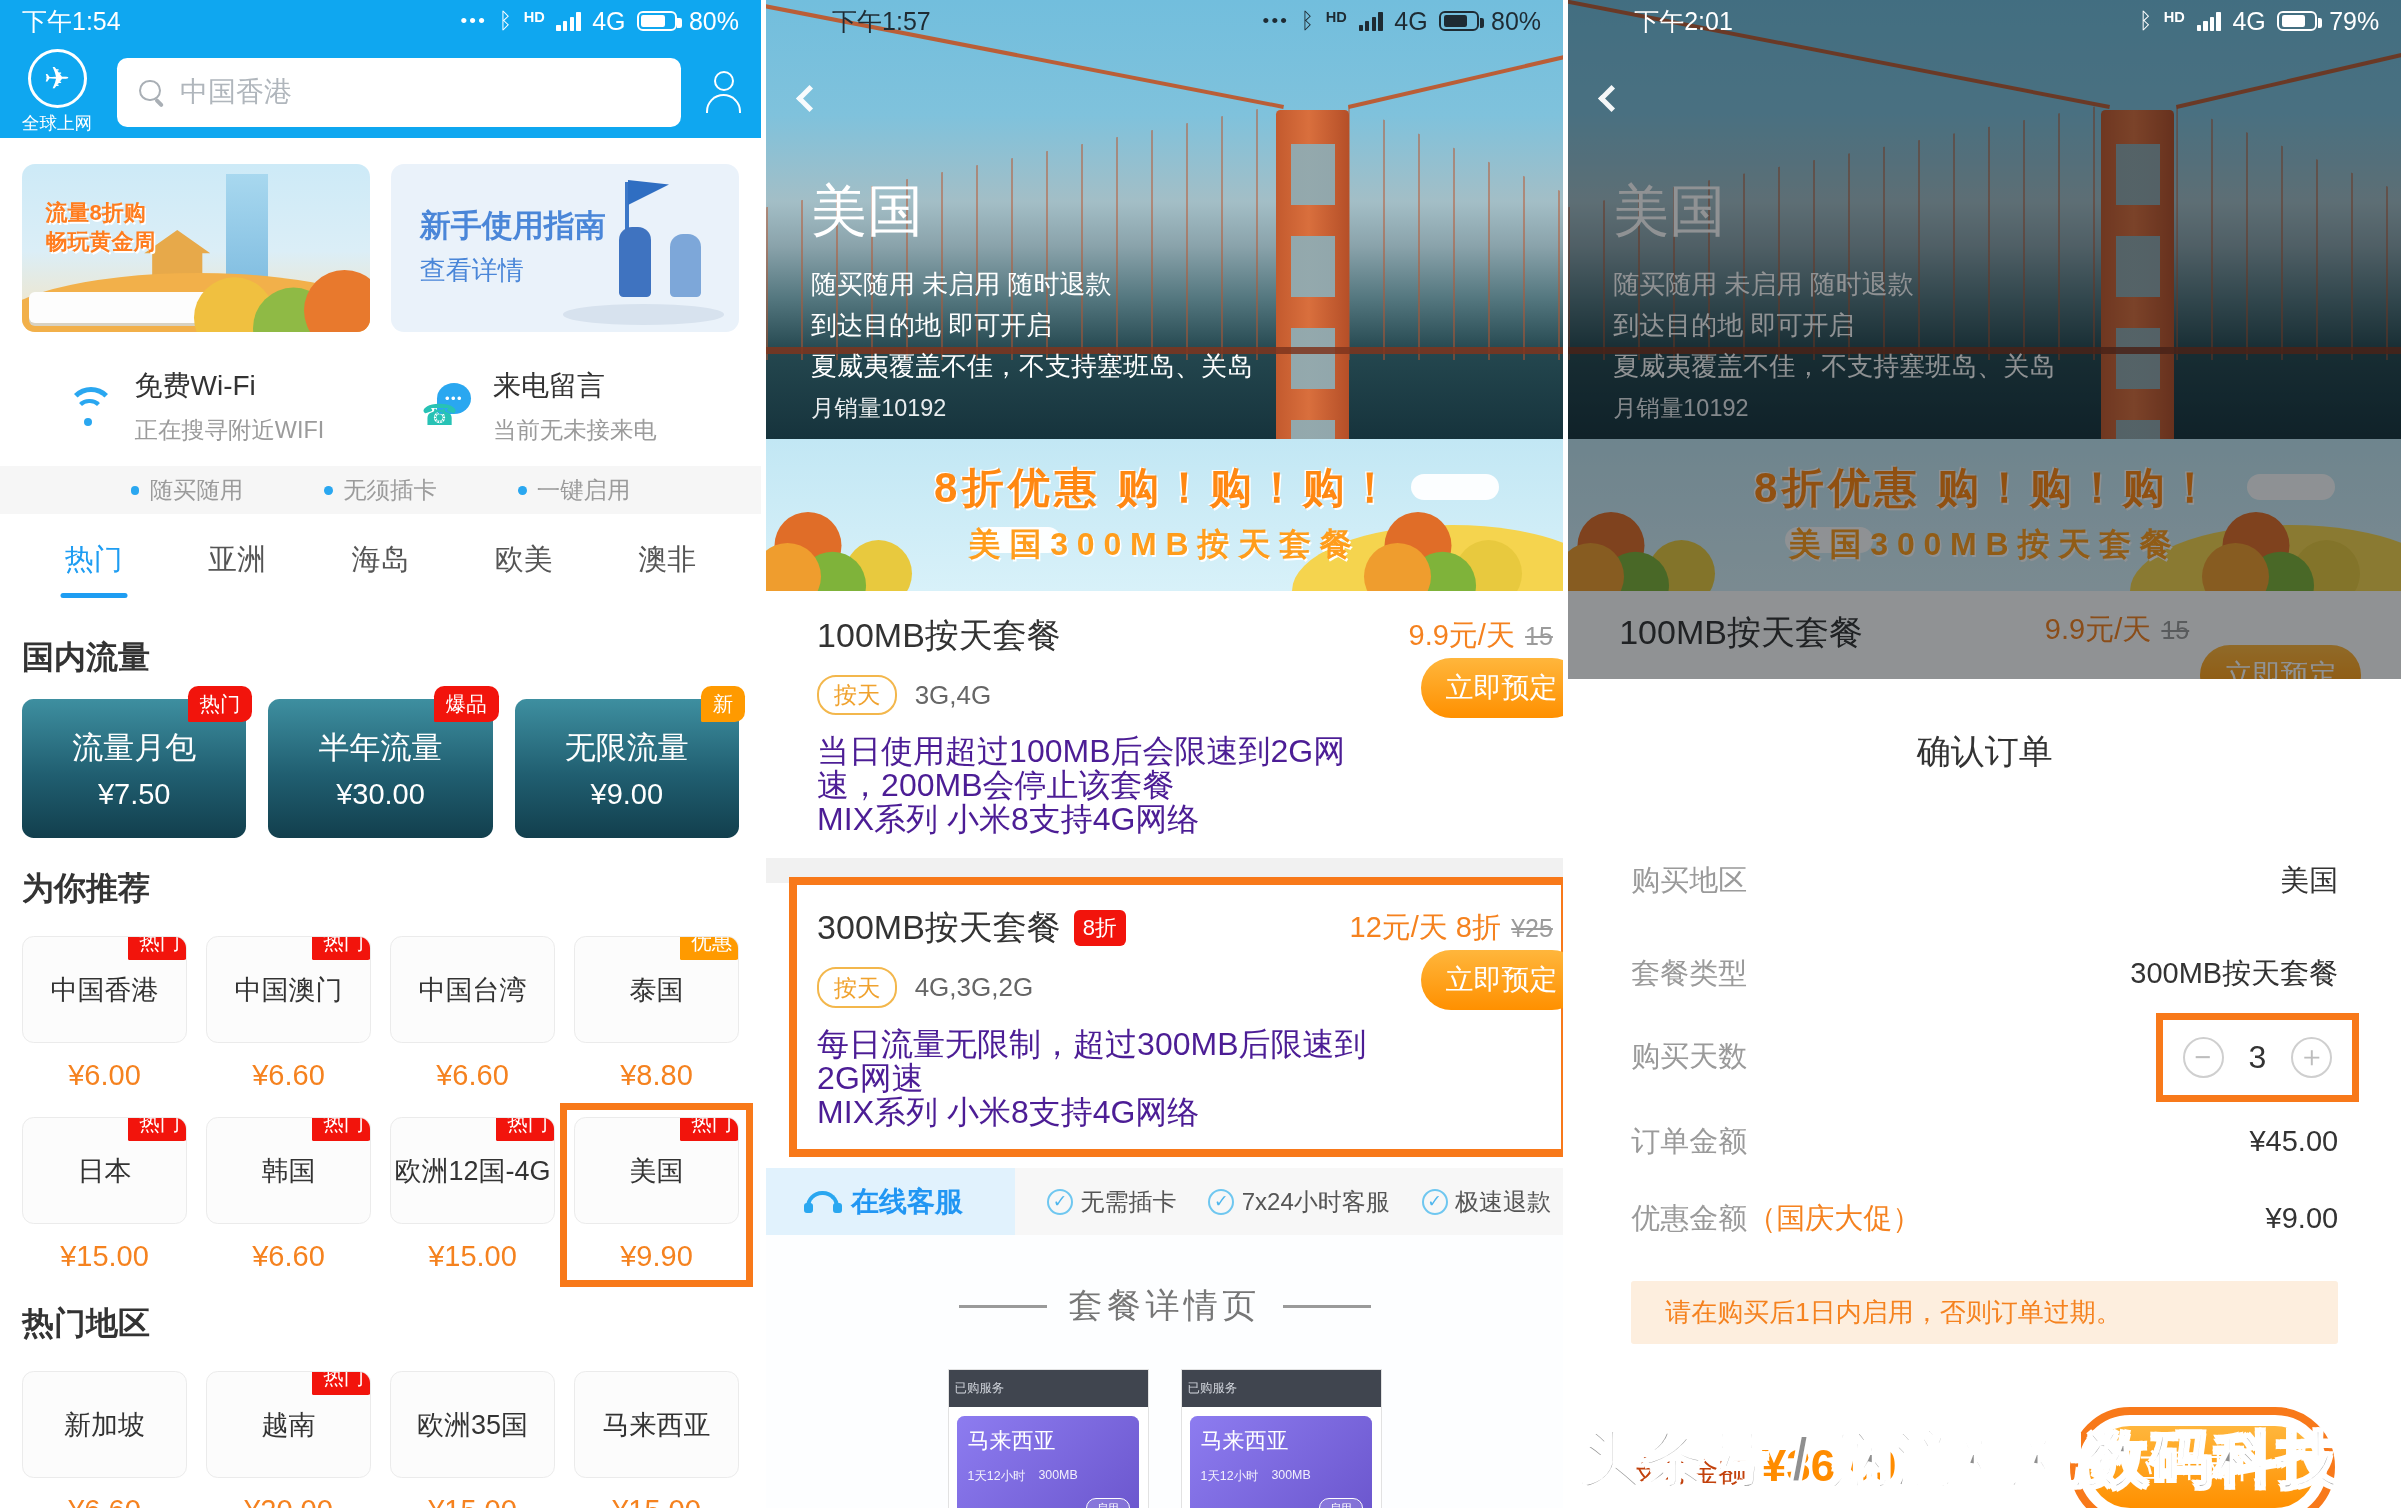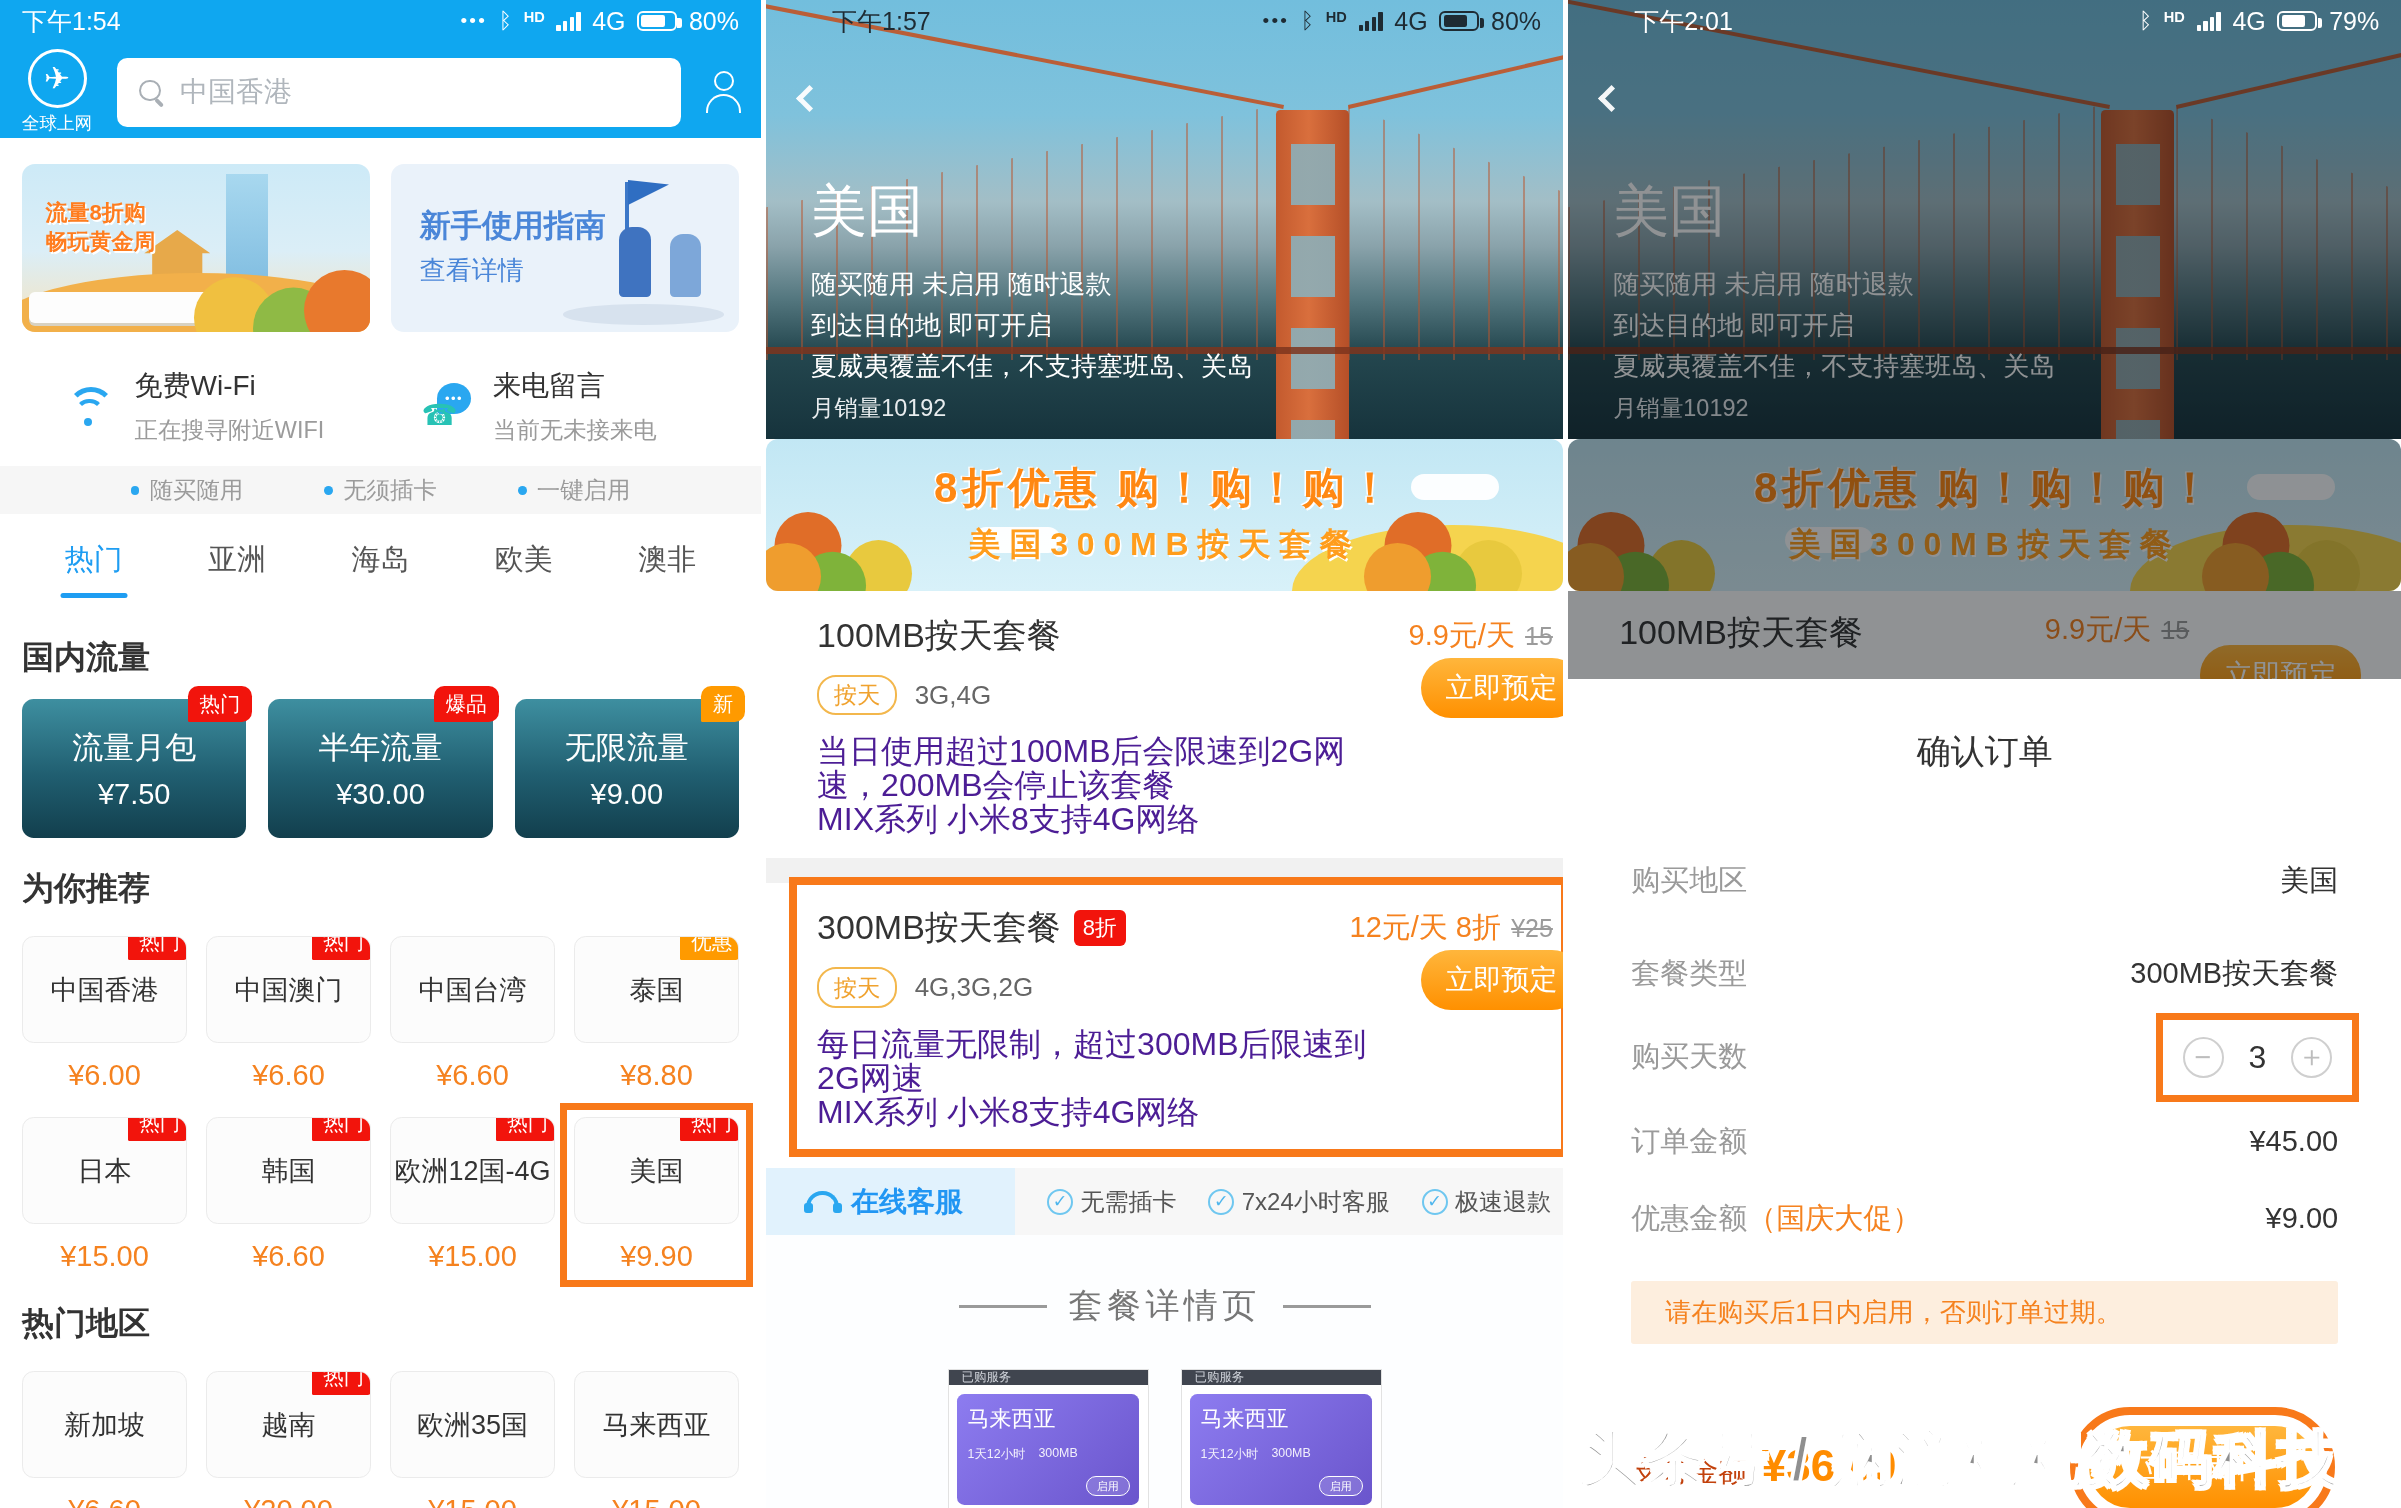--- a/index.html
+++ b/index.html
@@ -152,21 +152,21 @@
   .deck{position:absolute;left:0;right:0;top:79%;height:7.3px;background:#7e351d;opacity:.85;}
   .back{position:absolute;left:34px;top:89px;width:19px;height:19px;z-index:5;
     border-left:5.1px solid #fff;border-bottom:5.1px solid #fff;transform:rotate(45deg);opacity:.95;}
   .hero-title{position:absolute;left:45px;top:174px;font-size:56px;color:#fff;z-index:2;}
   .hero-desc{position:absolute;left:45px;top:264px;z-index:2;color:#fff;font-size:26px;line-height:41px;}
   .hero-sales{position:absolute;left:45px;top:392px;z-index:2;color:#e8ecee;font-size:23.4px;}
   .shade{position:absolute;inset:0;background:rgba(8,14,18,.45);z-index:3;}
 
   
   .promo{position:relative;height:152px;overflow:hidden;text-align:center;
-    background:linear-gradient(180deg,#c2e7f4,#d8f1f9);border-radius:12px;}
+    background:linear-gradient(180deg,#c2e7f4,#d8f1f9);}
   .p1{position:relative;z-index:3;margin-top:20.5px;font-size:42px;font-weight:bold;color:#ff8812;
     letter-spacing:4.4px;text-shadow:1.5px 1.5px 0 #fff,-1.5px -1.5px 0 #fff;}
   .p2{position:relative;z-index:3;margin-top:7.3px;font-size:32px;font-weight:bold;color:#ff9d1c;
     letter-spacing:8.8px;text-shadow:1.5px 1.5px 0 #fff;}
   .hill{position:absolute;right:-51px;bottom:-66px;width:322px;height:132px;background:#f5d44e;
     border-radius:50%;z-index:1;}
   .blob{position:absolute;bottom:-19px;width:67px;height:67px;border-radius:50%;background:#ef9d2e;
     box-shadow:45px 8.8px 0 #7fb33a,91px -2.9px 0 #e8c93e,20.5px -31px 0 #e06d28;z-index:2;}
   .blob.l{left:-11.7px;} .blob.r{right:132px;}
   .cloud{position:absolute;width:88px;height:26px;border-radius:14.6px;background:#fff;opacity:.95;z-index:2;}
@@ -202,22 +202,22 @@
   .sv-item{display:flex;align-items:center;gap:7.3px;}
   .chk{width:26px;height:26px;border:2.2px solid #6fc7f0;border-radius:50%;color:#4fb6ed;
     font-size:17.6px;display:flex;align-items:center;justify-content:center;flex:none;}
 
   .detail{position:relative;padding-top:48px;background:#fdfeff;}
   .detail-head{display:flex;align-items:center;justify-content:center;gap:22px;}
   .dash{width:88px;height:2.9px;background:#9a9a9a;}
   .detail-title{font-size:34px;color:#777;letter-spacing:4.4px;}
   .thumbs{display:flex;justify-content:center;gap:32px;margin-top:40px;}
   .thumb{width:201px;height:242px;border:1.5px solid #e2e2e2;background:#fff;overflow:hidden;}
-  .t-top{height:15px;background:#40454f;color:#cfd3da;font-size:12.4px;display:flex;
-    align-items:center;padding-left:13px;}
+  .t-top{height:37px;background:#40454f;color:#cfd3da;font-size:12.4px;display:flex;
+    align-items:center;padding-left:6px;}
   .t-card{position:relative;margin:8.8px;height:111px;border-radius:7.3px;color:#fff;padding:10.2px;
     background:linear-gradient(135deg,#8d7cf0,#6a55cc);}
   .t-country{font-size:22px;}
   .t-specs{display:flex;gap:13px;margin-top:11.7px;font-size:12.4px;opacity:.9;}
   .t-btn{position:absolute;right:8.8px;bottom:8.8px;border:1.5px solid #fff;border-radius:10.2px;
     padding:1.5px 10.2px;font-size:11px;background:rgba(255,255,255,.15);}
   .t-wifi{display:flex;align-items:center;gap:8.8px;margin:7.3px 10.2px;font-size:15.4px;color:#444;}
   .wdot{width:20.5px;height:20.5px;border-radius:50%;background:#27c08d;color:#fff;font-size:11.7px;
     display:flex;align-items:center;justify-content:center;flex:none;}
 

